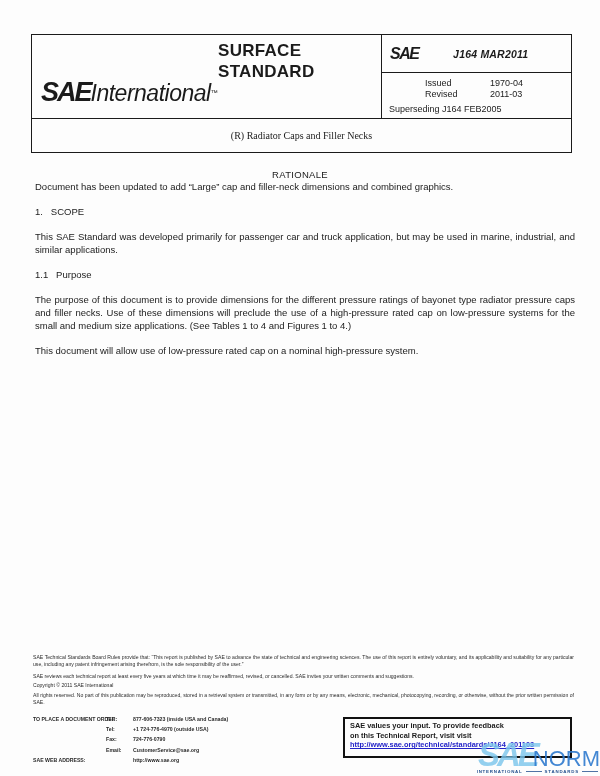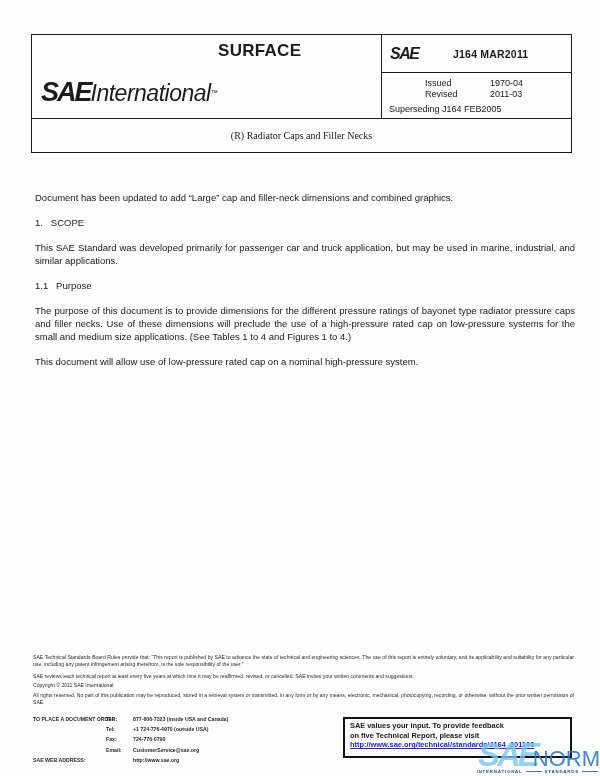--- a/index.html
+++ b/index.html
@@ -25,30 +25,30 @@
   }
   .sae-logo .intl { font-style:italic; font-size:23px; letter-spacing:-0.5px; }
   .sae-logo .mark { font-size:7px; vertical-align:super; }
   .doc-title {
     position:absolute; left:186px; top:5px;
     font-weight:bold; font-size:17px; line-height:21px; letter-spacing:0.3px;
   }
   .header-right { width:190px; border-left:1.5px solid #1b1b1b; display:flex; flex-direction:column; }
   .hr-top { height:38px; border-bottom:1px solid #1b1b1b; display:flex; align-items:center; padding:0 8px; }
   .hr-top .sae-small { font-weight:bold; font-style:italic; font-size:16px; letter-spacing:-1.5px; }
-  .hr-top .docnum { flex:1; text-align:center; font-weight:bold; font-size:10.5px; letter-spacing:0.2px; }
+  .hr-top .docnum { flex:1; text-align:center; font-weight:bold; font-size:10.5px; letter-spacing:0.2px;font-style:italic; }
   .hr-bottom { flex:1; position:relative; font-size:9px; padding:5px 7px; }
   .meta-row { display:flex; line-height:11px;padding-left:36px; }
   .meta-row .lbl { width:65px; }
   .superseding { position:absolute; left:7px; bottom:4px; font-size:9px; }
   .subtitle-row { flex:1; display:flex; align-items:center; justify-content:center; font-size:10px;font-family:Liberation Serif, serif; }
 
   
   .rationale-h { position:absolute; top:169px; left:0; width:100%; text-align:center; font-size:9.5px; letter-spacing:0.3px; }
-  .body-text { position:absolute; left:35px; top:191px; width:540px; font-size:9.5px; line-height:13px; }
+  .body-text { position:absolute; left:35px; top:180px; width:540px; font-size:9.5px; line-height:13px; }
   .body-text p { margin-bottom:12px; }
   .body-text p.just { text-align:justify; }
   .body-text .sect { white-space:pre-wrap; margin-bottom:12px; }
 
   
   .footer { position:absolute; left:33px; top:654px; width:541px; font-size:5.1px; line-height:6.6px; color:#2a2a2a; }
   .footer .fine { text-align:justify; margin-bottom:6px; }
   .footer .fine2 { margin-bottom:2.5px; }
   .footer .copyright { margin-bottom:3.5px; }
   .footer .rights { text-align:justify; margin-bottom:8px; width:100%; }
@@ -81,20 +81,21 @@
 <div class="page">
 
   <div class="header-box">
     <div class="header-main">
       <div class="header-left">
         <div class="sae-logo">
           <span class="sae">SAE</span><span class="intl">International</span><span class="mark">™</span>
         </div>
         <div class="doc-title">
           <div>SURFACE</div>
+          <div>STANDARD</div>
         </div>
       </div>
       <div class="header-right">
         <div class="hr-top">
           <span class="sae-small">SAE</span>
           <span class="docnum">J164 MAR2011</span>
         </div>
         <div class="hr-bottom">
           <div class="meta-row">
             <span class="lbl">Issued</span>
@@ -104,20 +105,21 @@
             <span class="lbl">Revised</span>
             <span>2011-03</span>
           </div>
           <div class="superseding">Superseding J164 FEB2005</div>
         </div>
       </div>
     </div>
     <div class="subtitle-row">(R) Radiator Caps and Filler Necks</div>
   </div>
 
+  <div class="rationale-h">RATIONALE</div>
 
   <div class="body-text">
     <p>Document has been updated to add “Large” cap and filler-neck dimensions and combined graphics.</p>
     <div class="sect">1.&nbsp;&nbsp;&nbsp;SCOPE</div>
     <p class="just">This SAE Standard was developed primarily for passenger car and truck application, but may be used in marine, industrial, and similar applications.</p>
     <div class="sect">1.1&nbsp;&nbsp;&nbsp;Purpose</div>
     <p class="just">The purpose of this document is to provide dimensions for the different pressure ratings of bayonet type radiator pressure caps and filler necks.  Use of these dimensions will preclude the use of a high-pressure rated cap on low-pressure systems for the small and medium size applications.  (See Tables 1 to 4 and Figures 1 to 4.)</p>
     <p>This document will allow use of low-pressure rated cap on a nominal high-pressure system.</p>
   </div>
 
@@ -145,21 +147,21 @@
       <div class="cell">CustomerService@sae.org</div>
 
       <div class="cell">SAE WEB ADDRESS:</div>
       <div class="cell"></div>
       <div class="cell">http://www.sae.org</div>
     </div>
   </div>
 
   <div class="feedback-box">
     <div>SAE values your input. To provide feedback</div>
-    <div>on five Technical Report, please visit</div>
+    <div>on this Technical Report, visit visit</div>
     <span class="url">http://www.sae.org/technical/standards/J164_201103</span>
   </div>
 
   <div class="watermark">
     <div class="wm-row">
       <span class="wm-sae">SAE</span>
       <span class="wm-norm">NORM</span>
     </div>
     <div class="wm-sub">
       <span>INTERNATIONAL</span>

